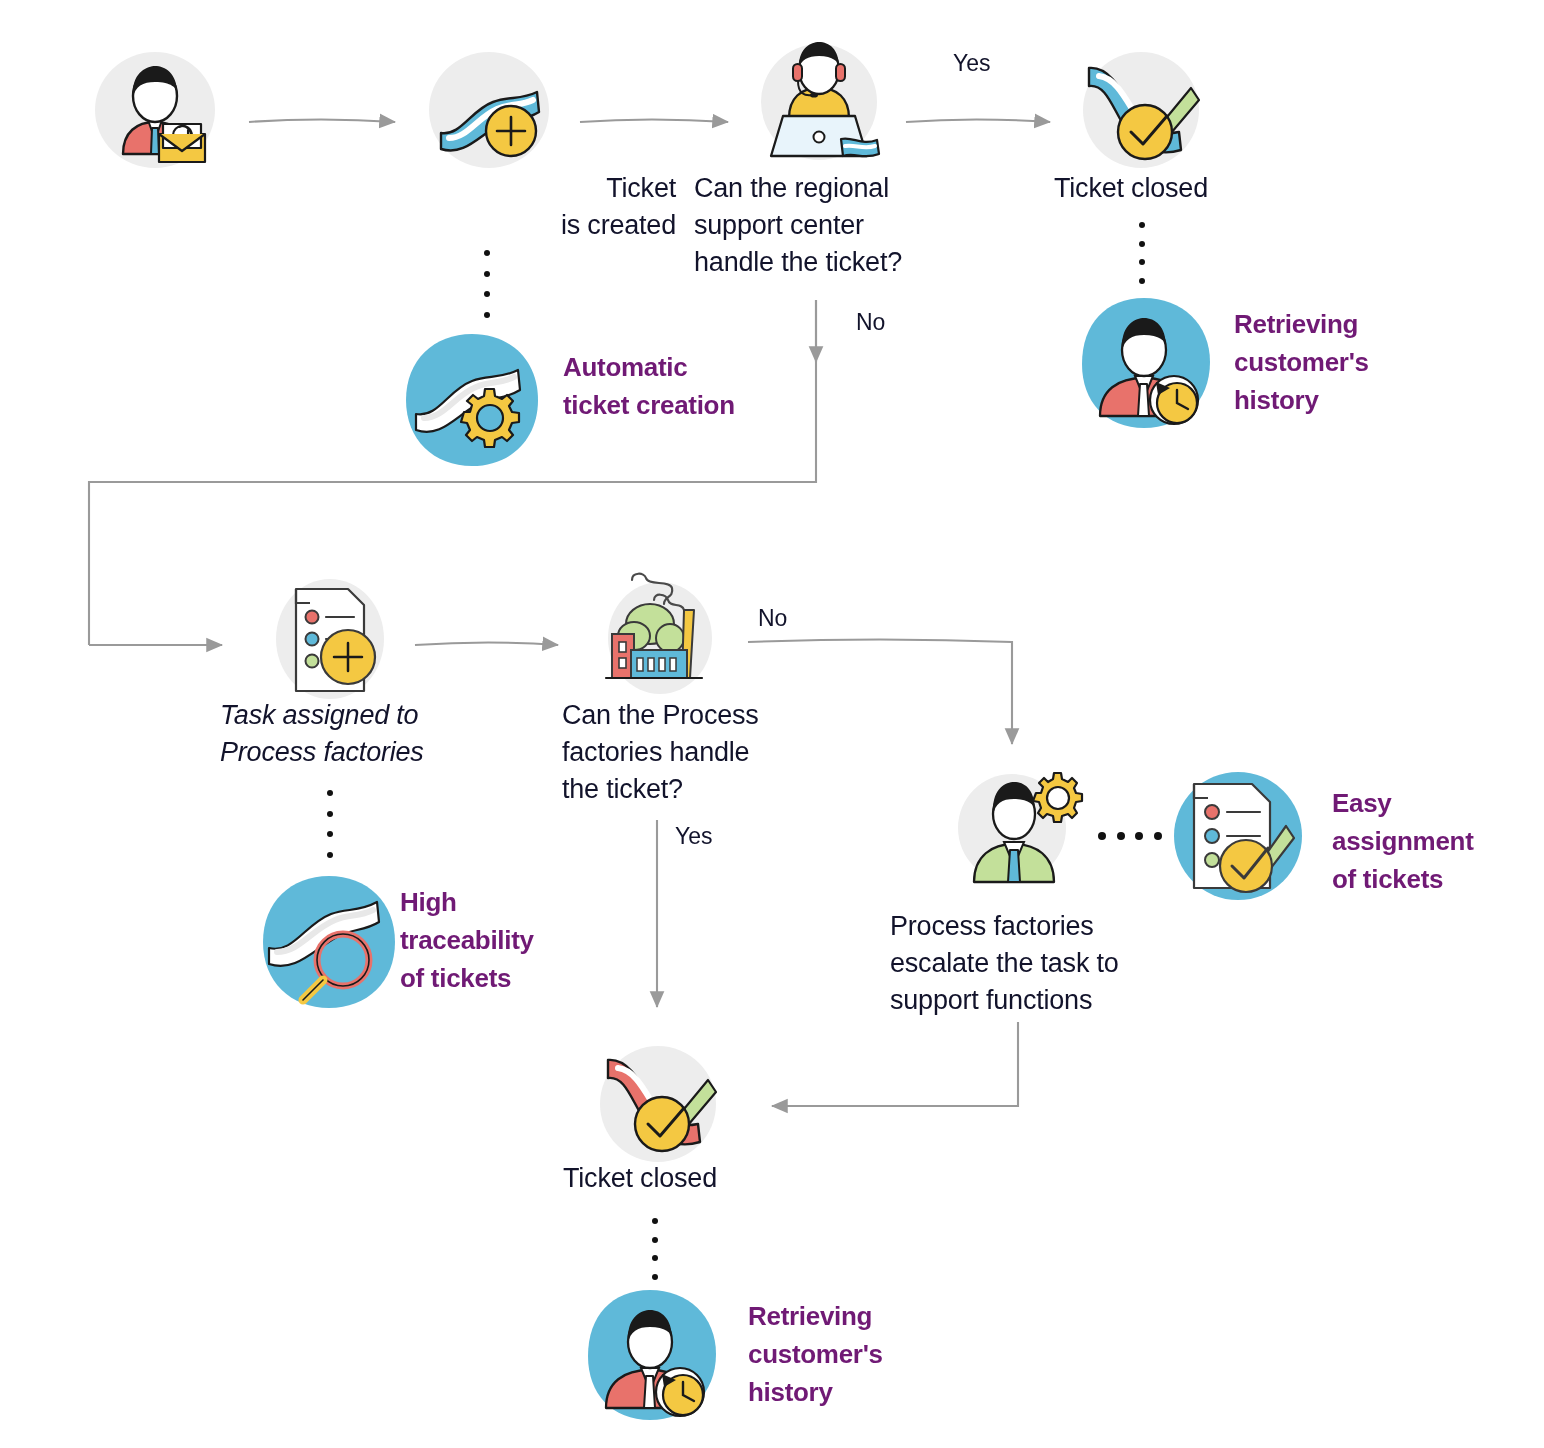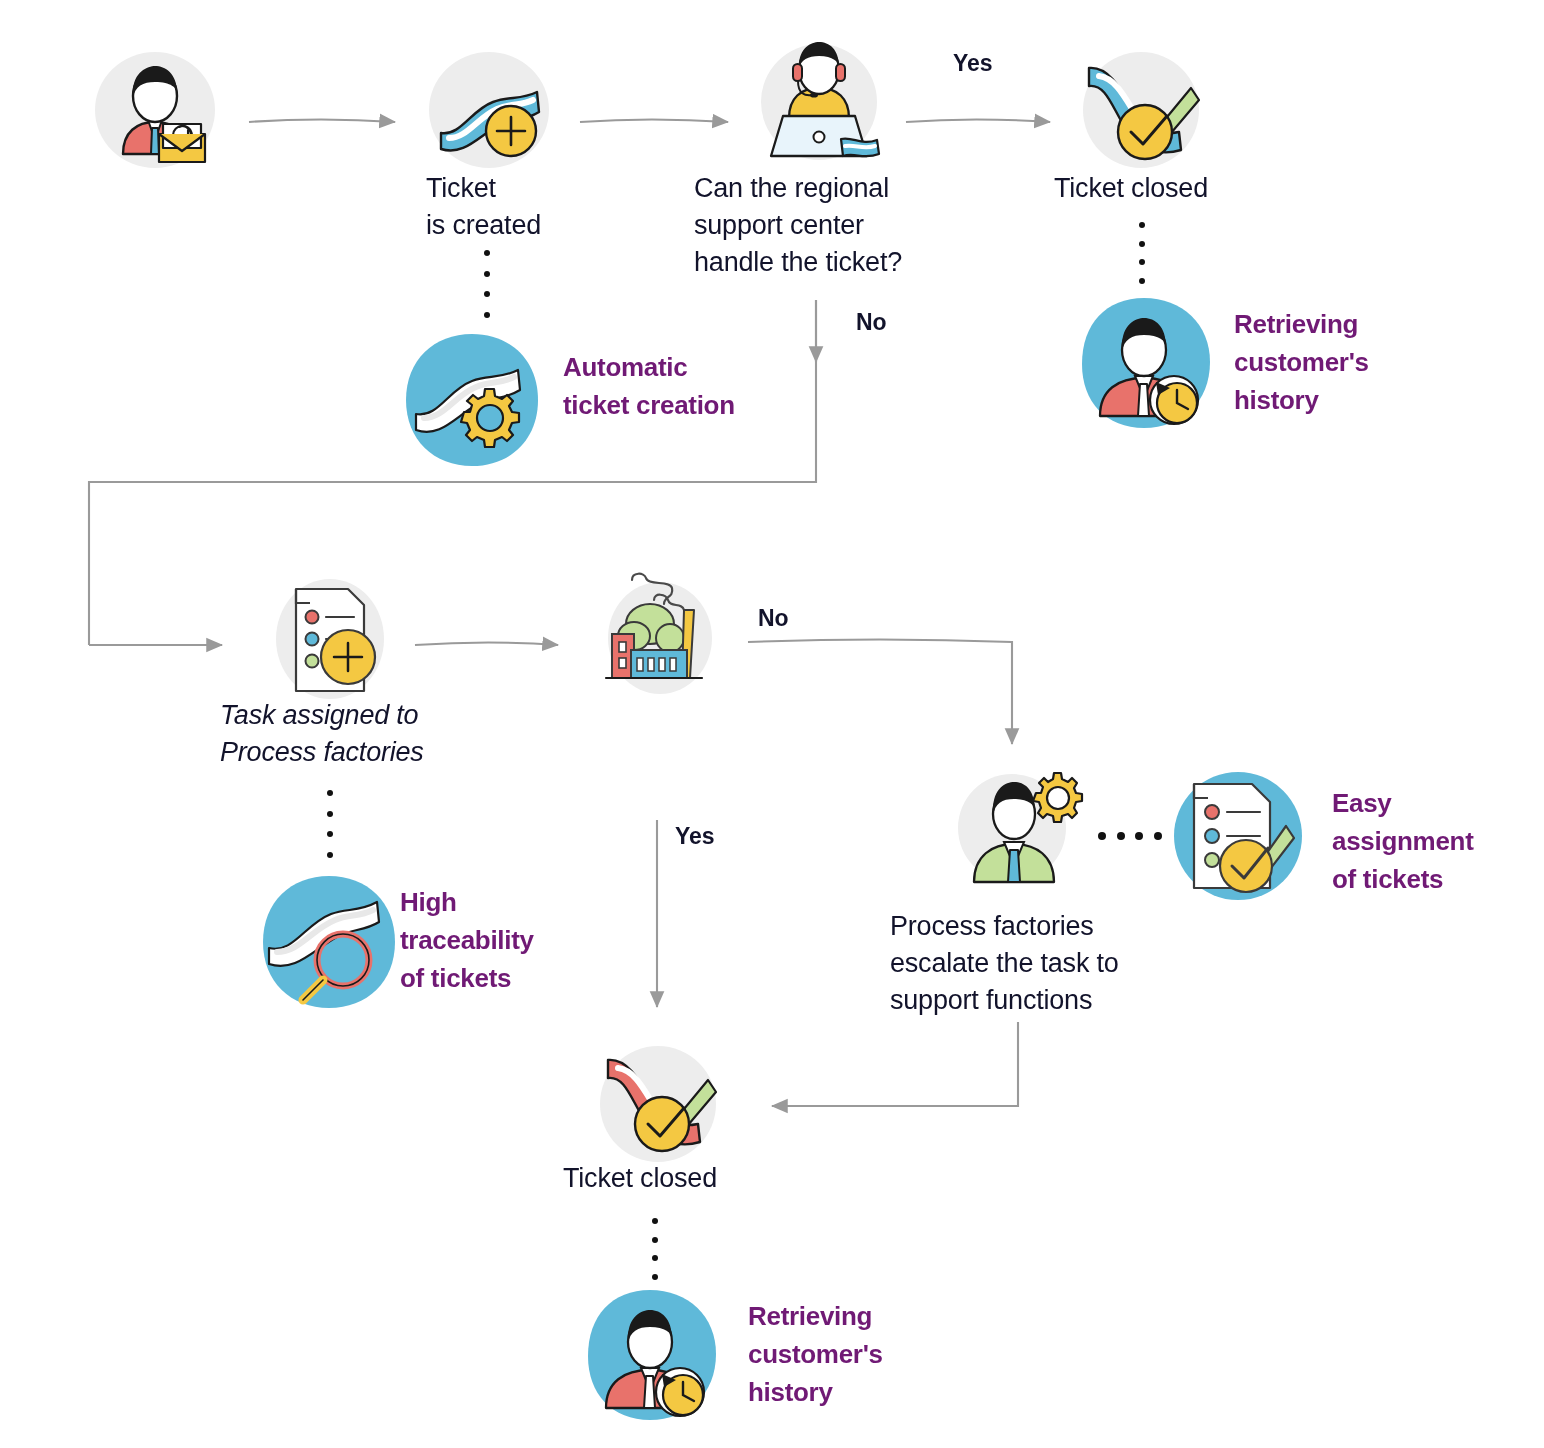--- a/index.html
+++ b/index.html
@@ -44,21 +44,20 @@
     font-weight: bold;
     color: #701a75;
     letter-spacing: -0.3px;
     white-space: pre-line;
   }
   .edge-label {
     position: absolute;
     font-size: 23px;
     line-height: 28px;
     color: #12132b;
-    font-weight: bold;
   }
   .dots-v {
     position: absolute;
     display: flex;
     flex-direction: column;
     align-items: center;
     justify-content: space-between;
   }
   .dots-v i {
     display: block;
@@ -135,21 +134,21 @@
 
   <div class="node-icon" style="left:427px; top:48px; width:124px; height:124px;">
     <svg viewBox="0 0 124 124" width="124" height="124">
       <ellipse cx="62" cy="62" rx="60" ry="58" fill="#ededed"></ellipse>
       <path d="M14,85 C34,88 44,62 66,54 C82,48 94,52 110,44 L112,64 C96,74 84,70 70,78 C50,90 36,108 14,101 Z" fill="#5fb9d9" stroke="#1a1a1a" stroke-width="2.4" stroke-linejoin="round"></path>
       <path d="M22,90 C40,90 50,70 70,61 C84,55 94,58 106,52" fill="none" stroke="#ffffff" stroke-width="6" stroke-linecap="round"></path>
       <circle cx="84" cy="83" r="25" fill="#f4c842" stroke="#1a1a1a" stroke-width="2.4"></circle>
       <path d="M84,69 L84,97 M70,83 L98,83" stroke="#1a1a1a" stroke-width="2.6" stroke-linecap="round"></path>
     </svg>
   </div>
-  <div class="node-label" style="left:426px; top:170px; width:230px; text-align:left;">Ticket
+  <div class="node-label" style="left:446px; top:170px; width:230px; text-align:right;">Ticket
 is created</div>
   <div class="dots-v" style="left:484px; top:250px; width:6px; height:68px;">
     <i></i>
       <i></i>
       <i></i>
       <i></i>
   </div>
 
   <div class="node-icon" style="left:402px; top:330px; width:140px; height:140px;">
     <svg viewBox="0 0 140 140" width="140" height="140">
@@ -278,20 +277,23 @@
       <rect x="33" y="82" width="56" height="28" fill="#5fb9d9" stroke="#3a3a3a" stroke-width="2"></rect>
       <g fill="#ffffff" stroke="#3a3a3a" stroke-width="1.5">
         <rect x="39" y="90" width="6" height="13"></rect>
         <rect x="50" y="90" width="6" height="13"></rect>
         <rect x="61" y="90" width="6" height="13"></rect>
         <rect x="72" y="90" width="6" height="13"></rect>
       </g>
       <path d="M8,110 L104,110" stroke="#1a1a1a" stroke-width="2.2" stroke-linecap="round"></path>
     </svg>
   </div>
+  <div class="node-label" style="left:562px; top:697px; width:290px;">Can the Process
+factories handle
+the ticket?</div>
 
   <div class="edge-label" style="left:758px; top:604px;">No</div>
   <div class="edge-label" style="left:675px; top:822px;">Yes</div>
 
   <div class="node-icon" style="left:952px; top:768px; width:136px; height:124px;">
     <svg viewBox="0 0 136 124" width="136" height="124">
       <ellipse cx="60" cy="60" rx="54" ry="54" fill="#ededed"></ellipse>
       <path d="M22,114 C22,88 40,76 62,76 C84,76 102,88 102,114 Z" fill="#c3e09a" stroke="#1a1a1a" stroke-width="2.3" stroke-linejoin="round"></path>
       <path d="M52,74 L62,98 L72,74 Z" fill="#ffffff" stroke="#1a1a1a" stroke-width="2"></path>
       <path d="M58,82 L56,114 L68,114 L66,82 Z" fill="#5fb9d9" stroke="#1a1a1a" stroke-width="2" stroke-linejoin="round"></path>

